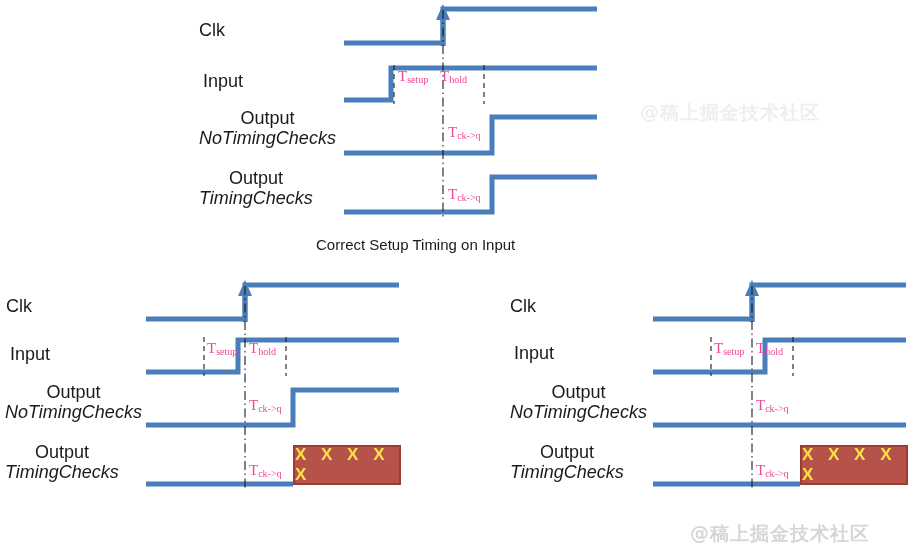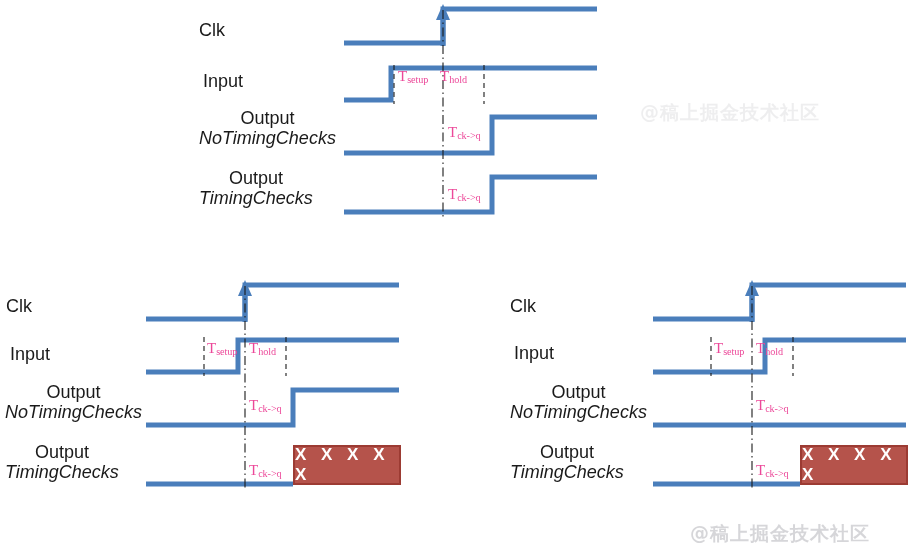--- a/index.html
+++ b/index.html
@@ -49,21 +49,21 @@
     letter-spacing: -0.1px;
   }
   .xbox {
     position: absolute;
     box-sizing: border-box;
     display: flex;
     align-items: center;
     justify-content: center;
     letter-spacing: 5px;
     font-weight: bold;
-    color: #ffffff;
+    color: #fde047;
     font-family: "Liberation Sans", sans-serif;
   }
   .centered-caption {
     position: absolute;
     white-space: nowrap;
     font-family: "Liberation Sans", sans-serif;
     color: #1a1a1a;
   }
   .watermark {
     position: absolute;
@@ -127,20 +127,23 @@
   <div class="tlabel" style="left:440px; top:68px; font-size:15px;">
     <span>T</span><sub>hold</sub>
   </div>
   <div class="tlabel" style="left:448px; top:124px; font-size:15px;">
     <span>T</span><sub>ck-&gt;q</sub>
   </div>
   <div class="tlabel" style="left:448px; top:186px; font-size:15px;">
     <span>T</span><sub>ck-&gt;q</sub>
   </div>
 
+  <div class="centered-caption" style="left:316px; top:236px; font-size:15px;">
+    <span>Correct Setup Timing on Input</span>
+  </div>
 </div>
 
 <div class="panel" style="left:0; top:280px; width:440px; height:279px;">
 
   <svg class="wave-svg" width="440" height="279">
 
     <path d="M146,39 L245,39 L245,5 L399,5" fill="none" stroke="#4a7ebb" stroke-width="5"></path>
     <path d="M245,42 L245,10" fill="none" stroke="#4a7ebb" stroke-width="5"></path>
     <polygon points="245,0 238,16 252,16" fill="#4a7ebb"></polygon>
 

